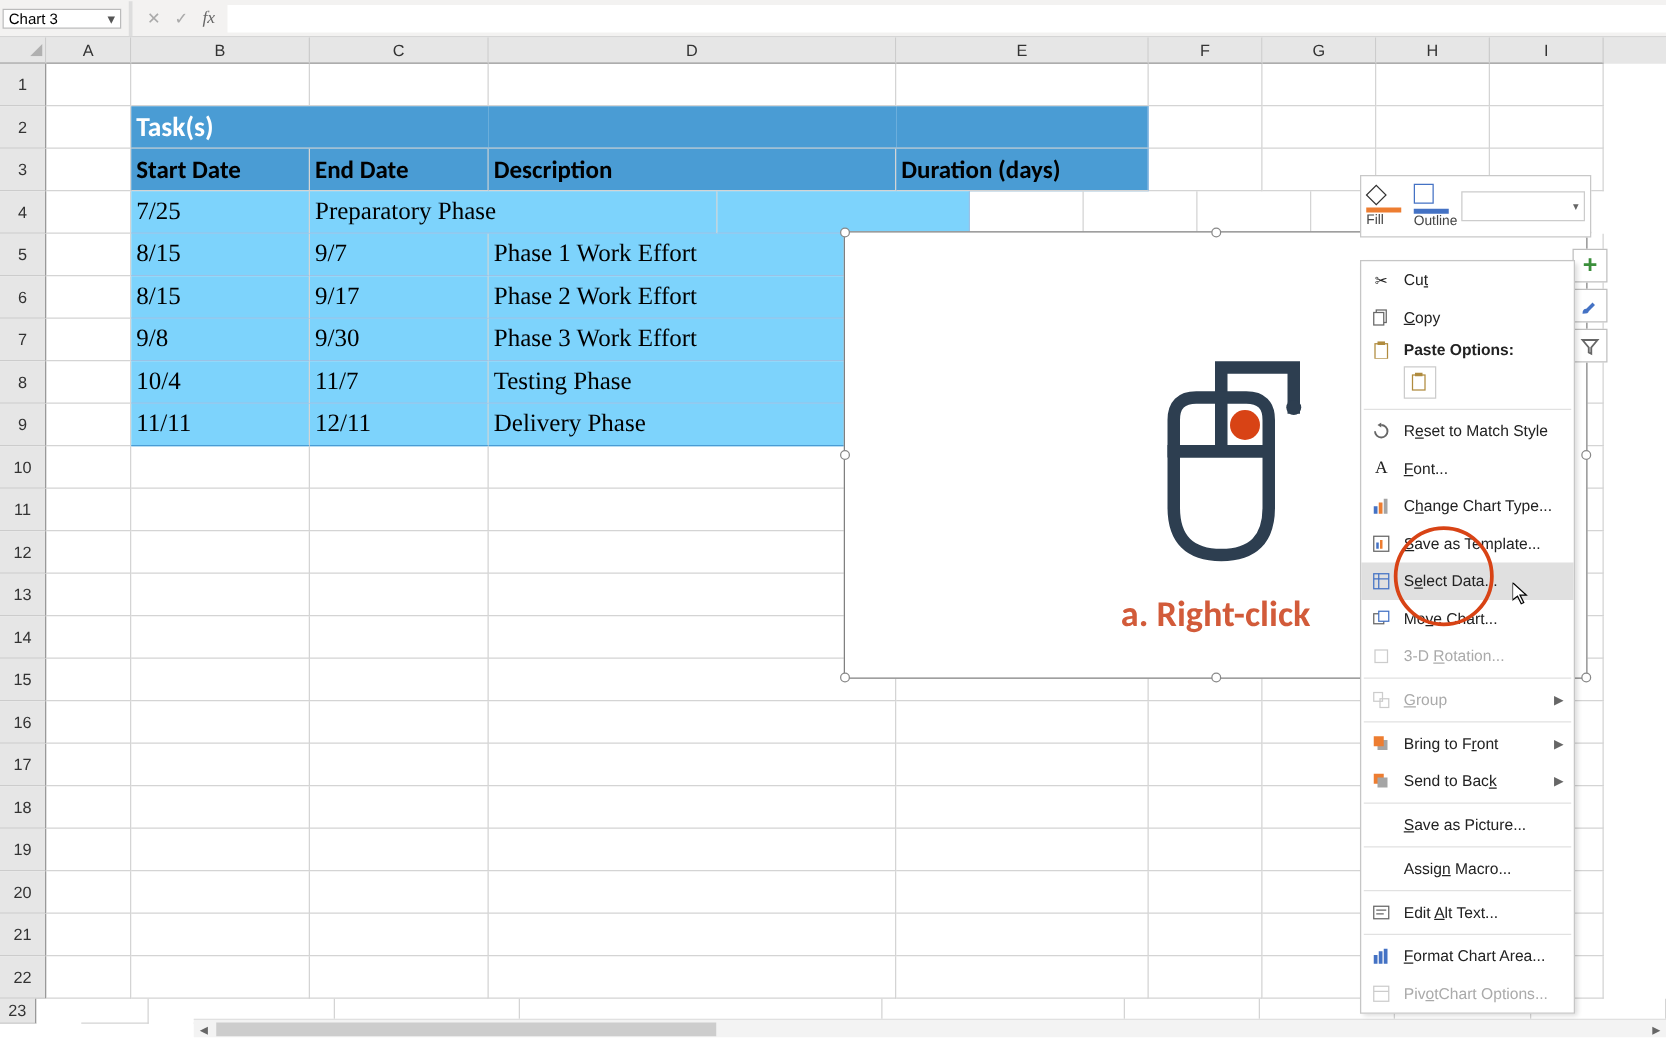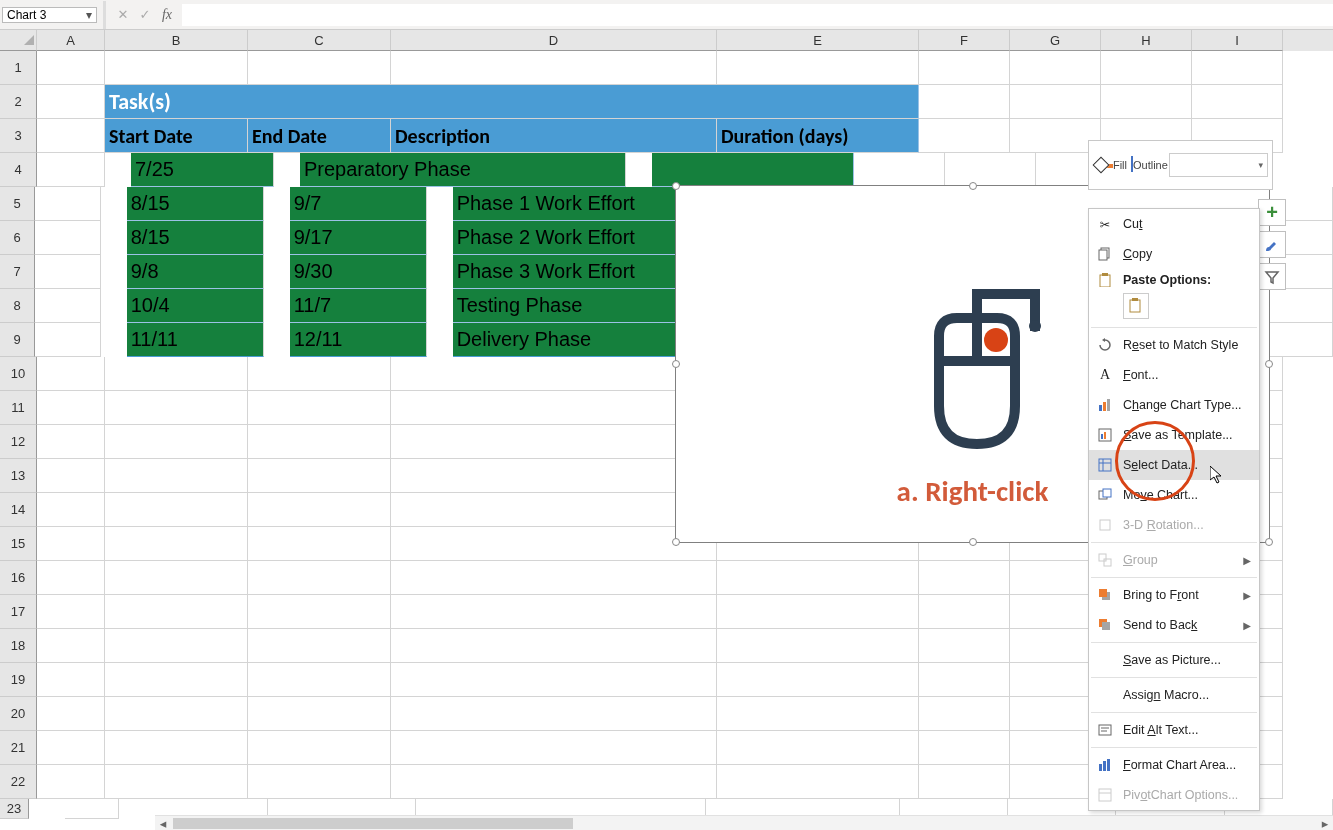--- a/index.html
+++ b/index.html
@@ -123,26 +123,25 @@
   font-family: Calibri, Arial, sans-serif;
 }
 .task-subhead {
   background: #4a9cd4;
   color: #000;
   font-weight: bold;
   font-size: 20px;
   font-family: Calibri, Arial, sans-serif;
 }
 .task-data {
-  background: #15803d;
+  background: #7dd3fc;
   color: #000;
   font-size: 20px;
-  font-family: Liberation Sans, sans-serif;
+  font-family: Liberation Serif, serif;
   border-bottom: 1px solid #9bc2e6;
-  margin-left: 26px;
 }
 .task-side-border { border-right: 1px solid #9bc2e6; }
 .table-right-edge { border-right: 1px solid #9bc2e6; }
 .table-bottom { border-bottom: 1.5px solid #4a9cd4; }
 
 
 .chart-object {
   position: absolute;
   left: 643px;
   top: 185px;
@@ -177,21 +176,21 @@
   width: 185px;
   height: 50px;
   background: #fff;
   border: 1px solid #c8c8c8;
   display: flex;
   align-items: center;
   padding: 4px;
   z-index: 9;
   gap: 4px;
 }
-.mini-item { display: flex; flex-direction: row; align-items: center; font-size: 11px; color: #444; width: 34px;}
+.mini-item { display: flex; flex-direction: column; font-size: 11px; color: #444; width: 34px;}
 .mini-swatch {
   width: 28px; height: 4px; background: #ed7d31; margin-top: 2px;
 }
 .mini-outline-sq { width: 16px; height: 16px; border: 1px solid #4472c4; margin-bottom: 2px; }
 .mini-fill-ic { width: 16px; height: 14px; margin-bottom: 2px; position: relative; }
 .mini-fill-ic::before { content:""; position:absolute; left:2px; top:2px; width:10px; height:10px; transform: rotate(45deg); background:#fff; border:1px solid #333; }
 .mini-styles-box {
   flex: 1;
   height: 24px;
   background: #fff;

